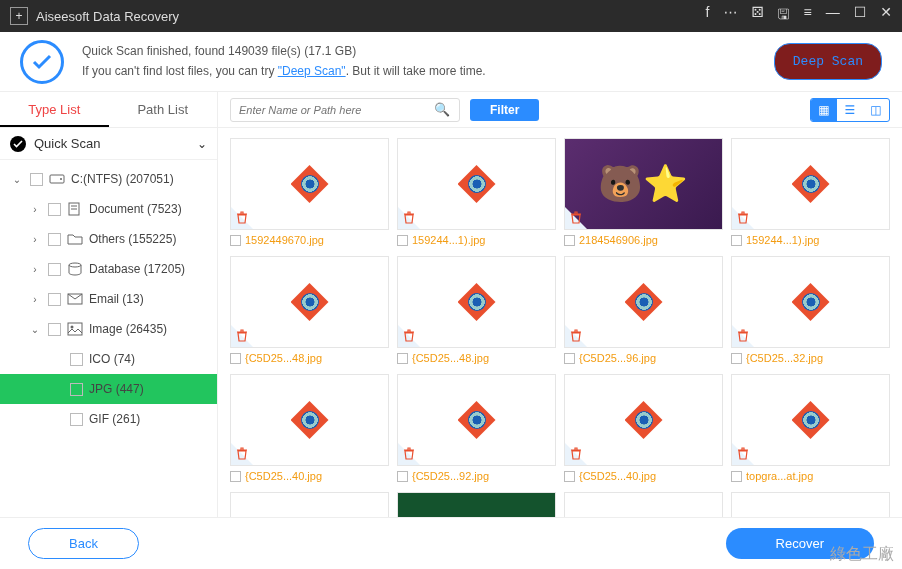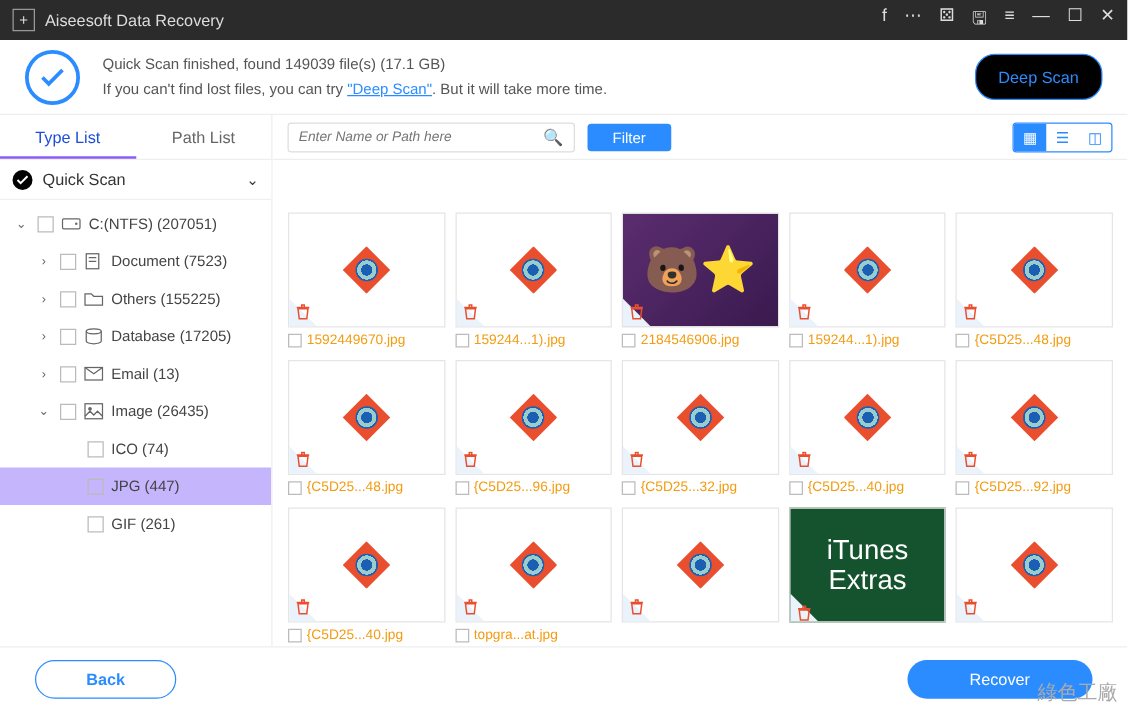--- a/index.html
+++ b/index.html
@@ -11,75 +11,75 @@
 .titlebar .title { flex: 1; font-size: 13px; }
 .titlebar .winicons { display: flex; gap: 14px; font-size: 14px; }
 .titlebar .winicons span { cursor: pointer; }
 
 
 .infobar { height: 60px; border-bottom: 1px solid #eee; display: flex; align-items: center; padding: 0 20px; }
 .checkcircle { width: 44px; height: 44px; border: 3px solid #2b8cff; border-radius: 50%; display: flex; align-items: center; justify-content: center; margin-right: 18px; }
 .checkcircle svg { width: 24px; height: 24px; }
 .infotext { flex: 1; line-height: 1.6; font-size: 12px; color: #555; }
 .infotext a { color: #2b8cff; text-decoration: underline; cursor: pointer; }
-.deepscan-btn { border: 1px solid #2b8cff; color: #2b8cff; background: #000000; padding: 10px 18px; border-radius: 16px; font-size: 13px; cursor: pointer; }
+.deepscan-btn { border: 1px solid #2b8cff; color: #2b8cff; background: #7f1d1d; padding: 10px 18px; border-radius: 16px; font-size: 13px; cursor: pointer; font-family: Liberation Mono, monospace; }
 
 
 .main { display: flex; height: calc(569px - 32px - 60px - 52px); }
 
 
 .left { width: 218px; border-right: 1px solid #eee; display: flex; flex-direction: column; }
 .tabbar { display: flex; height: 36px; border-bottom: 1px solid #eee; }
 .tabbar .tab { flex: 1; text-align: center; line-height: 36px; font-size: 13px; cursor: pointer; color: #666; }
-.tabbar .tab.active { color: #1d4ed8; border-bottom: 2px solid #8b5cf6; }
+.tabbar .tab.active { color: #ef4444; border-bottom: 2px solid #000000; }
 .qs-row { height: 32px; background: #fff; display: flex; align-items: center; padding: 0 10px; border-bottom: 1px solid #f0f0f0; }
 .qs-row .dot { width: 16px; height: 16px; border-radius: 50%; background: #000; display: flex; align-items: center; justify-content: center; margin-right: 8px; }
 .qs-row .dot svg { width: 10px; height: 10px; }
 .qs-row .label { flex: 1; font-size: 13px; }
 .tree { flex: 1; overflow-y: auto; padding: 4px 0; }
 .tree-item { display: flex; align-items: center; height: 30px; padding-left: 10px; font-size: 12px; color: #444; cursor: pointer; }
-.tree-item.selected { background: #c4b5fd; }
+.tree-item.selected { background: #22c55e; }
 .tree-item .chev { width: 14px; text-align: center; font-size: 10px; color: #666; }
 .tree-item .cb { width: 13px; height: 13px; border: 1px solid #bbb; margin: 0 6px; }
 .tree-item .icn { width: 16px; height: 14px; margin-right: 6px; display: flex; align-items: center; justify-content: center; }
 .tree-item .icn svg { width: 16px; height: 14px; }
 .tree-item.l1 { padding-left: 10px; }
 .tree-item.l2 { padding-left: 28px; }
 .tree-item.l3 { padding-left: 64px; }
 
 
-.right { flex: 1; display: flex; flex-direction: column; gap: 32px; }
+.right { flex: 1; display: flex; flex-direction: column; }
 .toolbar { height: 36px; border-bottom: 1px solid #eee; display: flex; align-items: center; padding: 0 12px; gap: 10px; }
 .searchbox { flex: 0 0 230px; height: 24px; border: 1px solid #ddd; border-radius: 3px; display: flex; align-items: center; padding: 0 8px; }
 .searchbox input { border: none; outline: none; flex: 1; font-size: 11px; color: #999; font-style: italic; }
-.filter-btn { background: #2b8cff; color: #fff; border: none; padding: 4px 20px; border-radius: 3px; font-size: 12px; cursor: pointer; }
+.filter-btn { background: #2b8cff; color: #fff; border: none; padding: 4px 20px; border-radius: 3px; font-size: 12px; cursor: pointer; font-weight: bold; }
 .spacer { flex: 1; }
 .viewmodes { display: flex; border: 1px solid #2b8cff; border-radius: 3px; overflow: hidden; }
 .viewmodes span { width: 26px; height: 22px; display: flex; align-items: center; justify-content: center; cursor: pointer; color: #2b8cff; font-size: 12px; }
 .viewmodes span.active { background: #2b8cff; color: #fff; }
 
-.grid { flex: 1; overflow-y: auto; padding: 10px 12px; display: grid; grid-template-columns: repeat(5, 1fr); gap: 10px 8px; align-content: start; }
+.grid { flex: 1; overflow-y: auto; padding: 10px 12px; display: grid; grid-template-columns: repeat(4, 1fr); gap: 10px 8px; align-content: start; }
 .thumb-card { display: flex; flex-direction: column; }
 .thumb { height: 92px; border: 1px solid #e5e5e5; background: #fff; position: relative; display: flex; align-items: center; justify-content: center; }
 .thumb .preview-eye { width: 38px; height: 38px; position: relative; }
 .thumb .preview-eye::before { content: ""; position: absolute; inset: 0; background: #e94f2e; clip-path: polygon(50% 0, 100% 50%, 50% 100%, 0 50%); border-radius: 4px; }
 .thumb .preview-eye::after { content: ""; position: absolute; top: 50%; left: 50%; width: 18px; height: 18px; background: radial-gradient(circle, #1a5fb4 0 35%, #9cc 36% 60%, #1a5fb4 61% 100%); border-radius: 50%; transform: translate(-50%,-50%); }
 .thumb .trash { position: absolute; left: 4px; bottom: 4px; width: 14px; height: 14px; color: #e94f2e; }
 .thumb .corner { position: absolute; left: 0; bottom: 0; width: 0; height: 0; border-left: 22px solid #eaf3fb; border-top: 22px solid transparent; }
 .thumb-label { display: flex; align-items: center; margin-top: 4px; font-size: 11px; }
 .thumb-label .cb { width: 11px; height: 11px; border: 1px solid #bbb; margin-right: 4px; flex-shrink: 0; }
 .thumb-label span { color: #f39c12; white-space: nowrap; overflow: hidden; text-overflow: ellipsis; }
 
 .thumb.img-bear { background: linear-gradient(135deg, #5b2d6f, #3a1a4f); }
 .thumb.img-bear::after { content: "🐻⭐"; font-size: 36px; }
 .thumb.img-itunes { background: #14532d; color: #fff; font-size: 22px; font-weight: 500; line-height: 1.1; display: flex; align-items: center; justify-content: center; }
 
 
 .footer { height: 52px; border-top: 1px solid #eee; display: flex; align-items: center; padding: 0 28px; justify-content: space-between; }
-.back-btn { border: 1px solid #2b8cff; color: #2b8cff; background: #fff; padding: 7px 40px; border-radius: 18px; font-size: 13px; cursor: pointer; font-weight: bold; }
+.back-btn { border: 1px solid #2b8cff; color: #2b8cff; background: #fff; padding: 7px 40px; border-radius: 18px; font-size: 13px; cursor: pointer; }
 .recover-btn { background: #2b8cff; color: #fff; border: none; padding: 8px 50px; border-radius: 18px; font-size: 13px; cursor: pointer; }
 .watermark { position: absolute; right: 8px; bottom: 4px; font-size: 16px; color: #aaa; }
 </style>
 </head>
 <body>
 
 <div class="titlebar">
   <div class="logo">+</div>
   <div class="title">Aiseesoft Data Recovery</div>
   <div class="winicons">

